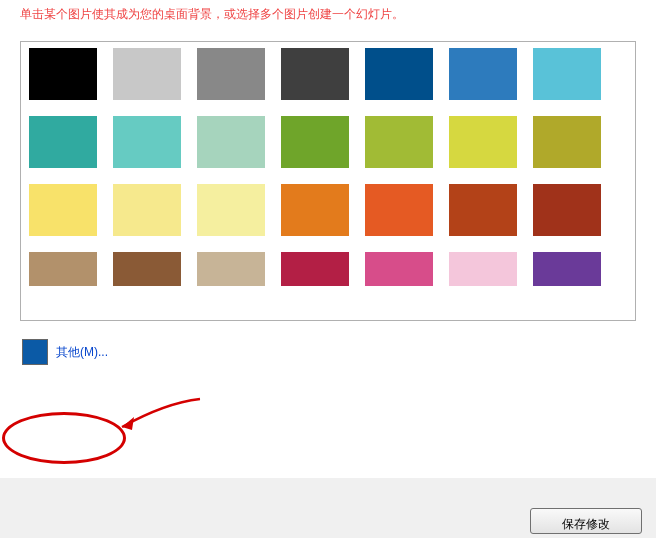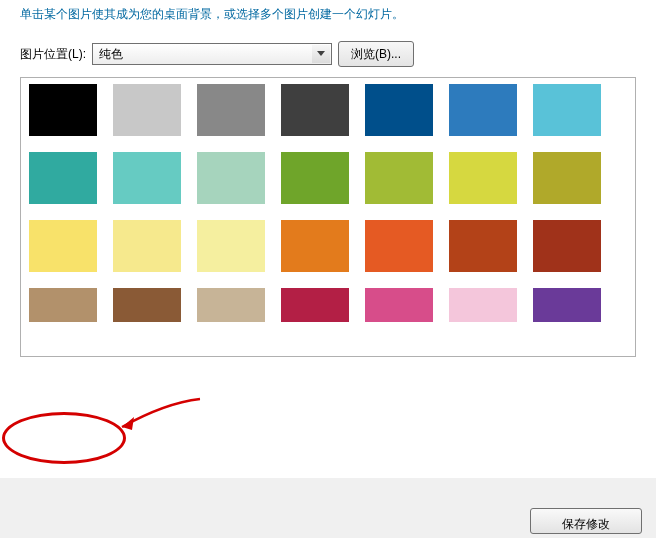--- a/index.html
+++ b/index.html
@@ -15,21 +15,21 @@
   }
   .content {
     padding: 6px 20px 0 20px;
   }
   .title {
     color: #003399;
     font-size: 13px;
     margin: 4px 0 4px 0;
   }
   .subtitle {
-    color: #0369a1;
+    color: #ef4444;
     font-size: 12px;
     margin-bottom: 18px;
   }
   .loc-row {
     display: flex;
     align-items: center;
     gap: 6px;
     margin-bottom: 10px;
   }
   .loc-label { white-space: nowrap; }
@@ -151,34 +151,20 @@
     justify-content: center;
     cursor: default;
   }
 </style>
 </head>
 <body>
 
 <div class="content">
   <div class="subtitle">单击某个图片使其成为您的桌面背景，或选择多个图片创建一个幻灯片。</div>
 
-  <div class="loc-row">
-    <span class="loc-label">图片位置(L):</span>
-    <div class="select-wrap">
-      <span>纯色</span>
-      <span class="arrow">
-        <svg width="8" height="6">
-            <polygon points="0,0 8,0 4,5" fill="#404040"></polygon>
-          </svg>
-      </span>
-    </div>
-    <div class="browse-btn">
-      <span>浏览(B)...</span>
-    </div>
-  </div>
 
   <div class="grid-box">
     <div id="rows-container">
         <div class="swatch-row">
           <div class="swatch" style="background: rgb(0, 0, 0);"></div>
           <div class="swatch" style="background: rgb(200, 200, 200);"></div>
           <div class="swatch" style="background: rgb(136, 136, 136);"></div>
           <div class="swatch" style="background: rgb(63, 63, 63);"></div>
           <div class="swatch" style="background: rgb(0, 79, 139);"></div>
           <div class="swatch" style="background: rgb(45, 123, 189);"></div>
@@ -207,20 +193,24 @@
           <div class="swatch" style="background: rgb(138, 90, 54);"></div>
           <div class="swatch" style="background: rgb(199, 180, 151);"></div>
           <div class="swatch" style="background: rgb(179, 31, 69);"></div>
           <div class="swatch" style="background: rgb(215, 77, 138);"></div>
           <div class="swatch" style="background: rgb(244, 198, 219);"></div>
           <div class="swatch" style="background: rgb(106, 58, 153);"></div>
         </div>
       </div>
   </div>
 
+  <div class="other-row">
+    <div class="other-swatch" style="background:#0b5aa6"></div>
+    <span class="other-link">其他(M)...</span>
+  </div>
 </div>
 
 <div class="annot ellipse" style="left:2px; top:412px; width:118px; height:46px;"></div>
 <svg class="annot" style="left:110px; top:395px; width:95px; height:40px;">
   <path d="M90 4 Q 55 8 12 32" stroke="#d40000" stroke-width="2.5" fill="none"></path>
   <polygon points="12,32 24,22 22,35" fill="#d40000"></polygon>
 </svg>
 
 <div class="footer-sep"></div>
 <div class="footer">

